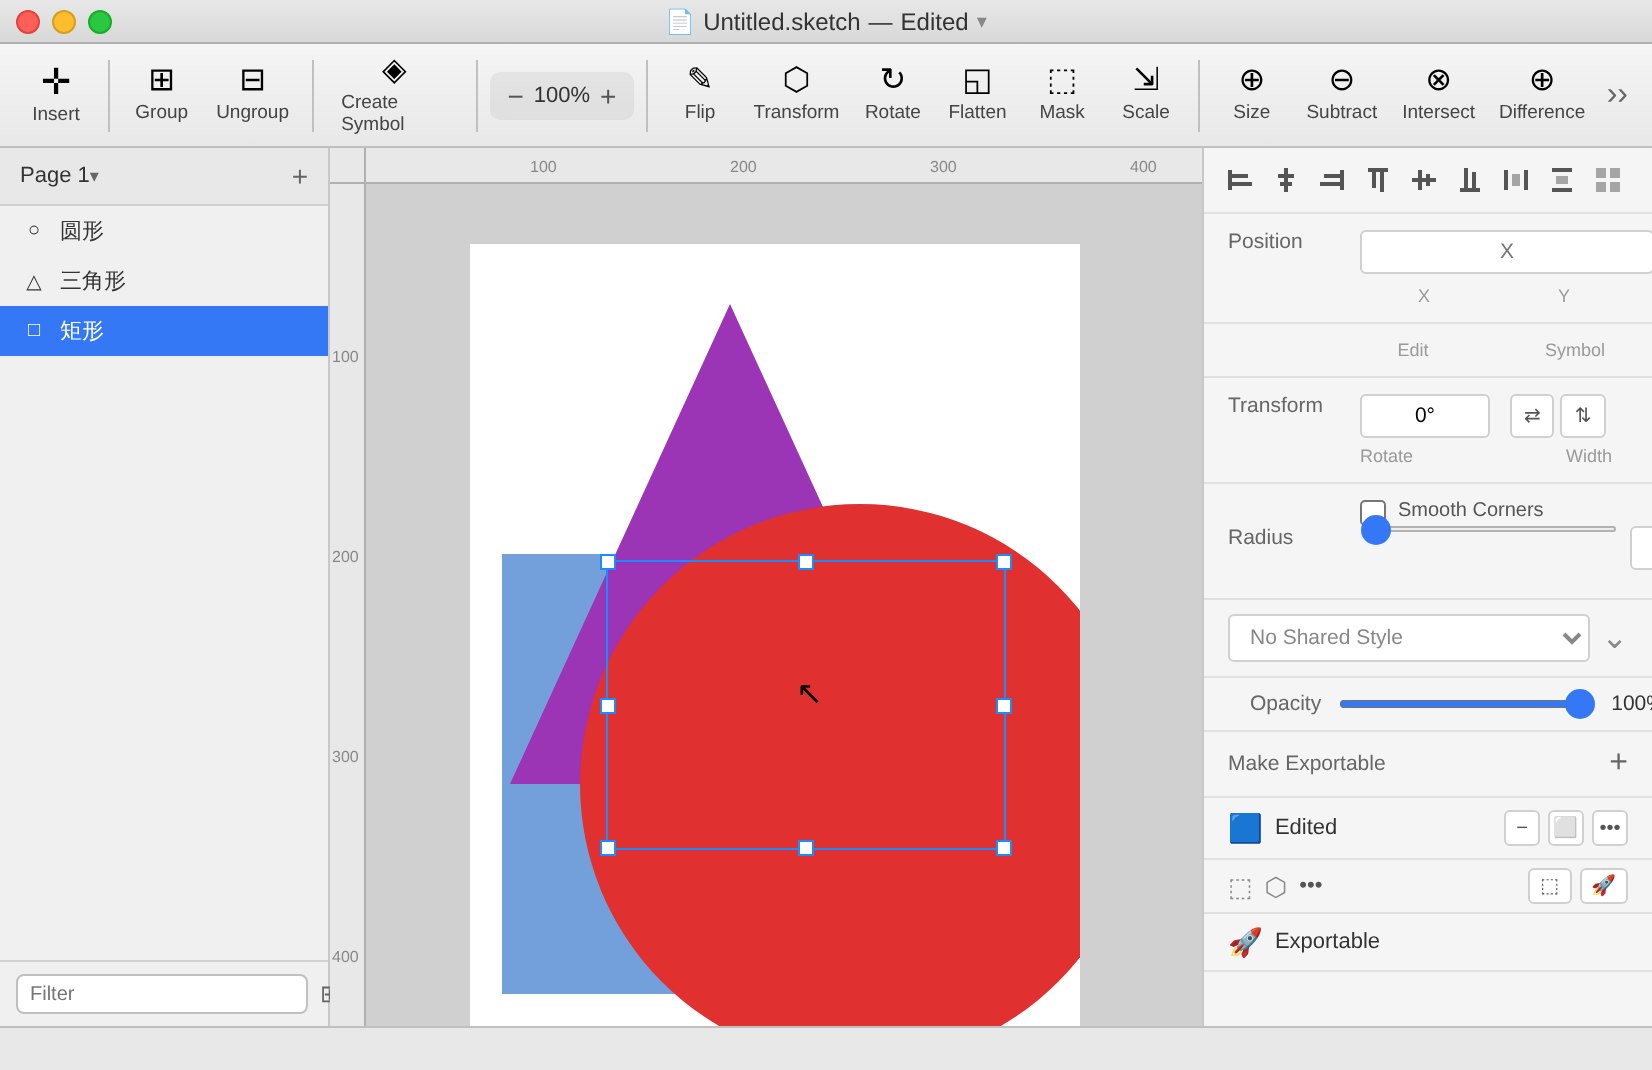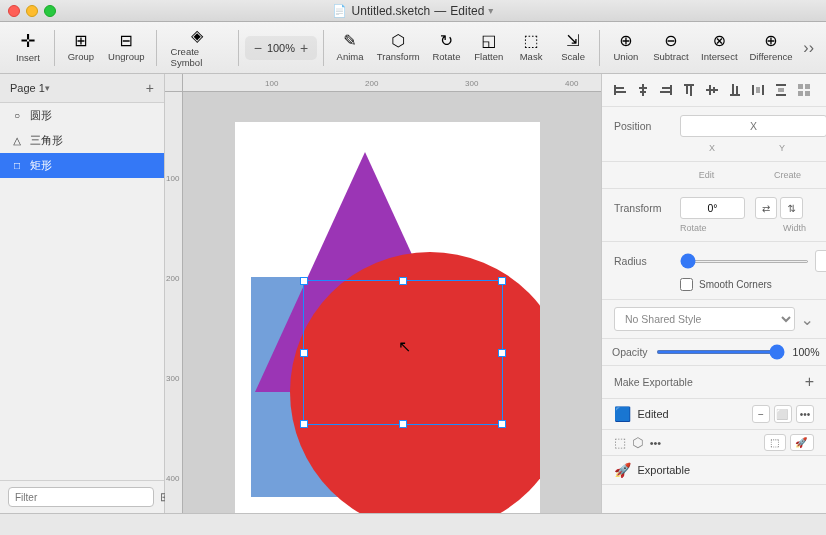--- a/index.html
+++ b/index.html
@@ -168,21 +168,20 @@
       border-radius: 3px;
       font-size: 11px;
       color: #555;
     }
     .panel-section {
       padding: 8px 12px;
       border-bottom: 1px solid #e0e0e0;
     }
     .panel-row {
       display: flex;
-      align-items: center;
       margin-bottom: 6px;
       gap: 6px;
     }
     .panel-label {
       font-size: 10.5px;
       color: #666;
       width: 60px;
       flex-shrink: 0;
     }
     .panel-input {
@@ -241,21 +240,21 @@
       background: white;
       font-size: 10.5px;
       padding: 0 6px;
       color: #888;
       cursor: pointer;
     }
     
     .opacity-row {
       display: flex;
       align-items: center;
-      padding: 7px 10px;
+      padding: 7px 23px;
       gap: 8px;
       border-bottom: 1px solid #e0e0e0;
     }
     .opacity-label { font-size: 10.5px; color: #666; width: 50px; }
     .opacity-slider {
       flex: 1;
       height: 4px;
       accent-color: #3478f6;
     }
     .opacity-val { font-size: 10.5px; color: #333; width: 38px; text-align: right; }
@@ -360,21 +359,21 @@
   </div>
   <div class="tb-separator"></div>
   <div class="zoom-control">
     <span class="zoom-btn">−</span>
     <span class="zoom-val">100%</span>
     <span class="zoom-btn">+</span>
   </div>
   <div class="tb-separator"></div>
   <div class="tb-item">
     <span class="icon" style="font-size:16px;">✎</span>
-    <span class="label">Anima</span>
+    <span class="label">Flip</span>
   </div>
   <div class="tb-item">
     <span class="icon" style="font-size:16px;">⬡</span>
     <span class="label">Transform</span>
   </div>
   <div class="tb-item">
     <span class="icon" style="font-size:16px;">↻</span>
     <span class="label">Rotate</span>
   </div>
   <div class="tb-item">
@@ -385,21 +384,21 @@
     <span class="icon" style="font-size:16px;">⬚</span>
     <span class="label">Mask</span>
   </div>
   <div class="tb-item">
     <span class="icon" style="font-size:16px;">⇲</span>
     <span class="label">Scale</span>
   </div>
   <div class="tb-separator"></div>
   <div class="tb-item">
     <span class="icon" style="font-size:16px;">⊕</span>
-    <span class="label">Union</span>
+    <span class="label">Size</span>
   </div>
   <div class="tb-item">
     <span class="icon" style="font-size:16px;">⊖</span>
     <span class="label">Subtract</span>
   </div>
   <div class="tb-item">
     <span class="icon" style="font-size:16px;">⊗</span>
     <span class="label">Intersect</span>
   </div>
   <div class="tb-item">
@@ -568,48 +567,48 @@
       <div style="display:flex; gap:6px; padding-left:66px; margin-bottom:0; font-size:9px; color:#999;">
         <span style="flex:1; text-align:center;">X</span>
         <span style="flex:1; text-align:center;">Y</span>
       </div>
     </div>
 
     <div class="panel-section">
       <div style="display:flex; gap:6px; padding-left:66px; font-size:9px; color:#999;">
         <span style="flex:1; text-align:center;">Edit</span>
         <span style="width:16px;"></span>
-        <span style="flex:1; text-align:center;">Create</span>
+        <span style="flex:1; text-align:center;">Symbol</span>
       </div>
     </div>
 
     <div class="panel-section">
       <div class="panel-row">
         <span class="panel-label">Transform</span>
         <input class="panel-input-sm" type="text" value="0°" style="">
         <div style="display:flex; gap:3px; margin-left:4px;">
           <button class="flip-btn">⇄</button>
           <button class="flip-btn">⇅</button>
         </div>
       </div>
       <div style="display:flex; gap:6px; padding-left:66px; font-size:9px; color:#999; margin-top:-2px;">
         <span>Rotate</span>
         <span style="margin-left:auto; margin-right:8px;">Width</span>
       </div>
     </div>
 
     <div class="panel-section">
+      <div class="panel-row" style="margin-bottom:0;">
+        <input type="checkbox" style="margin-left: 66px;">
+        <span style="font-size:10px; color:#555;">Smooth Corners</span>
+      </div>
       <div class="panel-row">
         <span class="panel-label">Radius</span>
         <input type="range" min="0" max="100" value="0" class="radius-slider" style="flex: 1 1 0%;">
         <input class="panel-input-sm" type="text" value="0" style="width: 40px;">
-      </div>
-      <div class="panel-row" style="margin-bottom:0;">
-        <input type="checkbox" style="margin-left: 66px;">
-        <span style="font-size:10px; color:#555;">Smooth Corners</span>
       </div>
     </div>
 
     <div class="shared-style-row">
       <select class="shared-style-select">
         <option>No Shared Style</option>
       </select>
       <span style="margin-left:6px; font-size:16px; cursor:pointer; color:#888;">⌄</span>
     </div>
 

